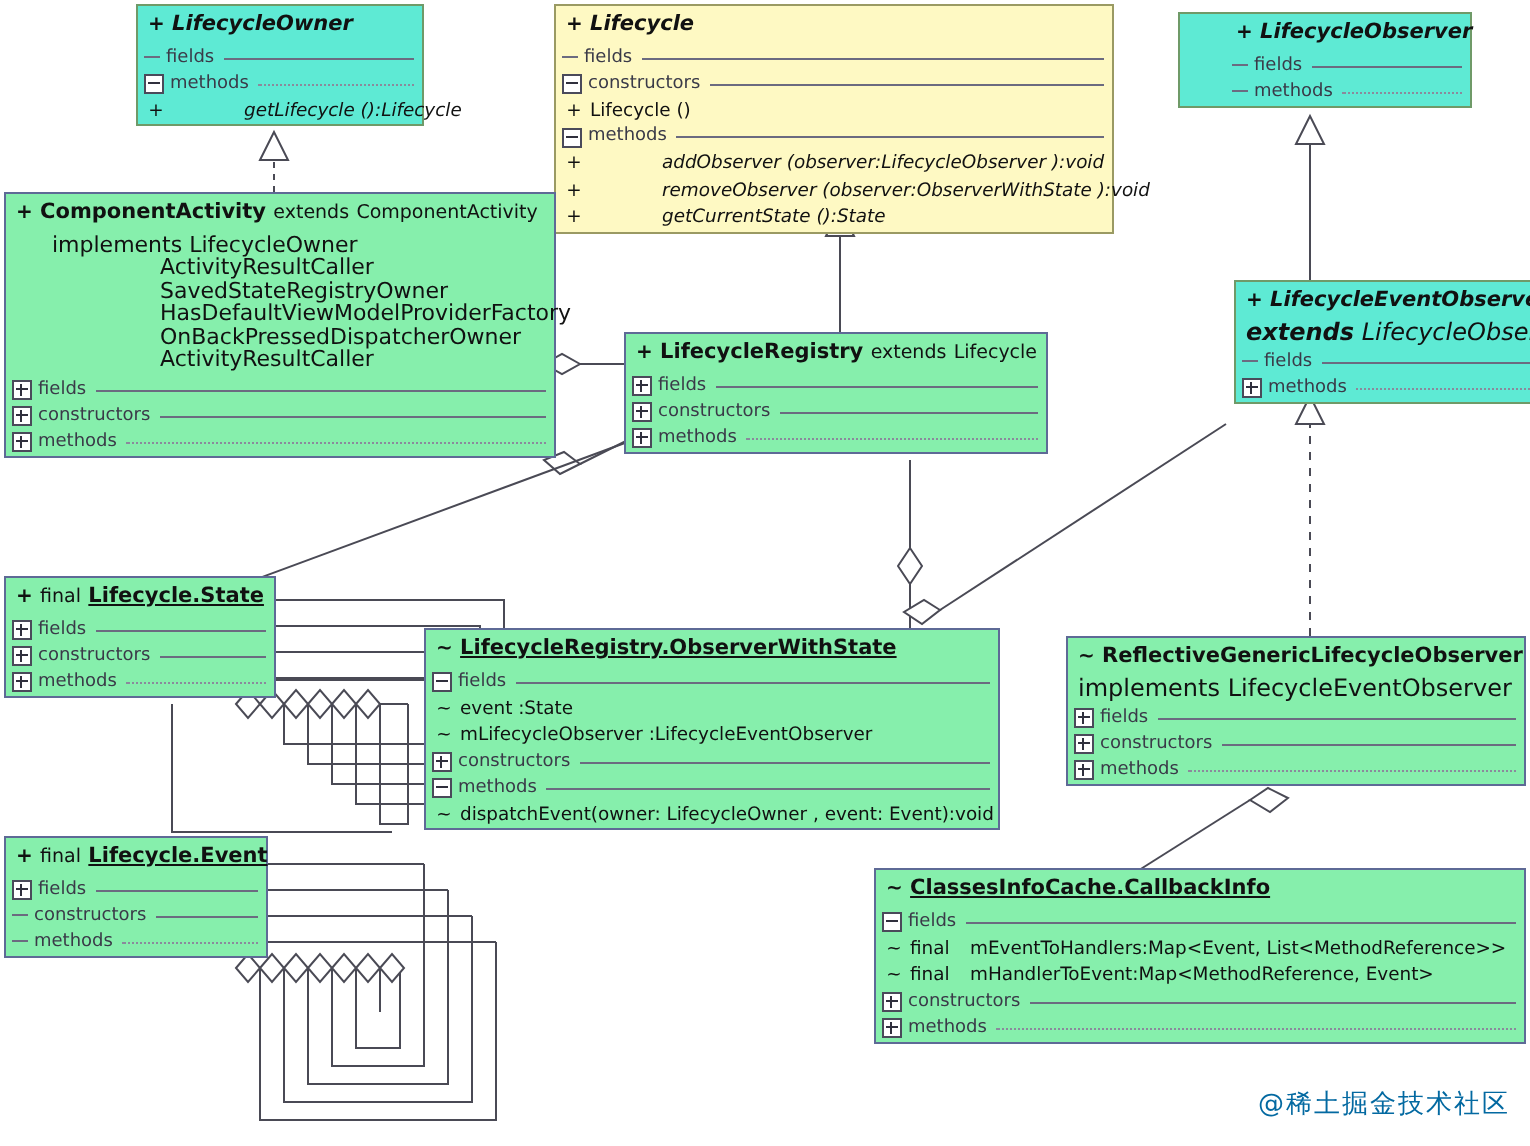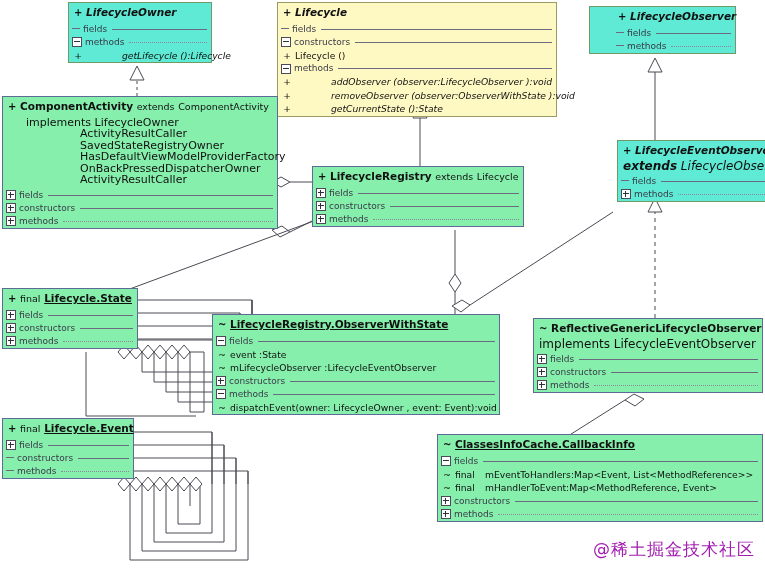--- a/index.html
+++ b/index.html
@@ -62,21 +62,21 @@
     padding:1px 4px 1px 5px;font-size:9.2px;line-height:11.5px;white-space:nowrap;
     display:flex;gap:4px;
   }
   .member .vis{width:8px;flex:0 0 8px;text-align:center;}
   .member .sig{flex:1 1 auto;}
   .member .sig.ital{font-style:italic;margin-left:36px;}
   .member .kw{display:inline-block;min-width:26px;}
 
   .watermark{
     position:absolute;right:10px;bottom:12px;
-    font-size:17px;color:#a21caf;letter-spacing:1px;white-space:nowrap;
+    font-size:13px;color:#0369a1;letter-spacing:1px;white-space:nowrap;
     font-family:"DejaVu Sans","Liberation Sans",sans-serif;
   }
 </style>
 </head>
 <body>
 
 <div id="canvas">
 
   <svg class="links" viewBox="0 0 765 573">
     <defs>

